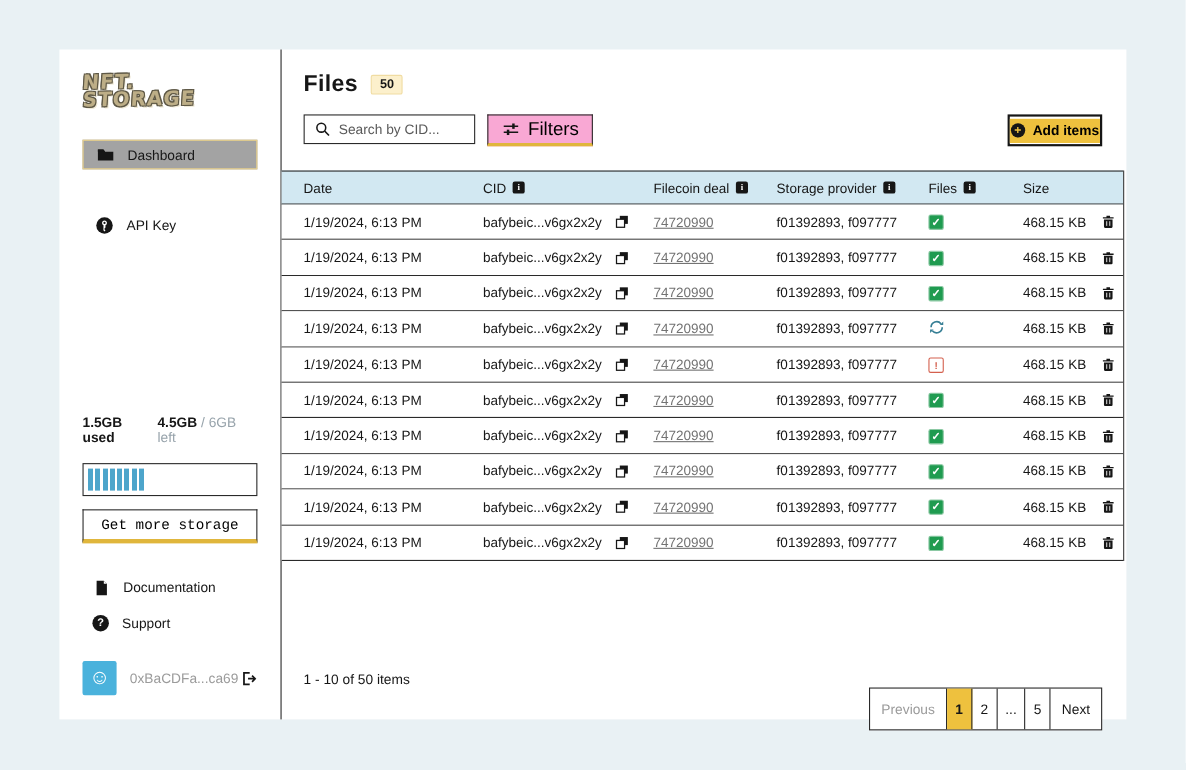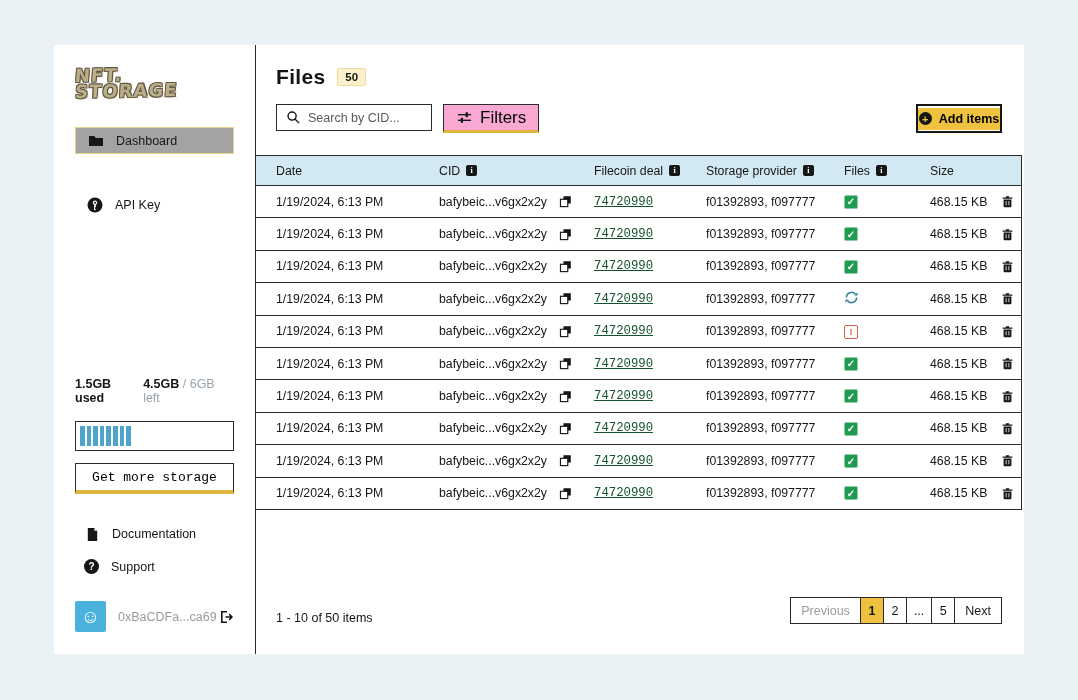--- a/index.html
+++ b/index.html
@@ -72,30 +72,30 @@
       padding-left:20px; align-items:center; }
   .thead { height:31px; background:#d2e8f2; border-top:1px solid #2a2a2a; border-bottom:1px solid #2a2a2a;
       font-size:12.3px; }
   .th { display:flex; align-items:center; gap:6px; }
   .info-icon { width:11px; height:11px; background:#161616; border-radius:2px; color:#fff; font-size:8px;
       font-weight:bold; font-family:"Liberation Serif", serif; display:inline-flex; align-items:center;
       justify-content:center; }
   .tr { height:32.4px; border-bottom:1px solid #2a2a2a; font-size:12.3px; background:#fff; }
   .td { display:flex; align-items:center; }
   .copy-btn { margin-left:12px; display:inline-flex; cursor:pointer; }
-  .deal-link { color:#14532d; text-decoration:underline; cursor:pointer;font-family:Liberation Mono, monospace; }
+  .deal-link { color:#737373; text-decoration:underline; cursor:pointer; }
   .st-box { width:14px; height:14px; display:inline-flex; align-items:center; justify-content:center;
       font-size:10px; font-weight:bold; border-radius:2px; }
   .st-green { background:#1f9b50; color:#fff; border:1px solid #8cc9a4; }
   .st-err { border:1.5px solid #d4604e; color:#d4604e; background:#fff; font-size:9px; }
   .trash-btn { display:inline-flex; cursor:pointer; }
 
   
   .range-label { position:absolute; left:20px; top:566px; font-size:12.5px; }
-  .pagination { position:absolute; right:21px; top:552px; height:27px; display:flex; border:1.5px solid #2a2a2a;
+  .pagination { position:absolute; right:21px; top:580px; height:39px; display:flex; border:1.5px solid #2a2a2a;
       background:#fff; }
   .pg-cell { min-width:23px; padding:0 7px; display:flex; align-items:center; justify-content:center;
       font-size:12.5px; border-right:1px solid #2a2a2a; cursor:pointer; }
   .pg-cell:last-child { border-right:none; }
   .pg-prev { color:#9b9b9b; padding:0 10px; }
   .pg-next { padding:0 10px; }
   .pg-active { background:#eec13e; font-weight:bold; }
 </style>
 </head>
 <body>

